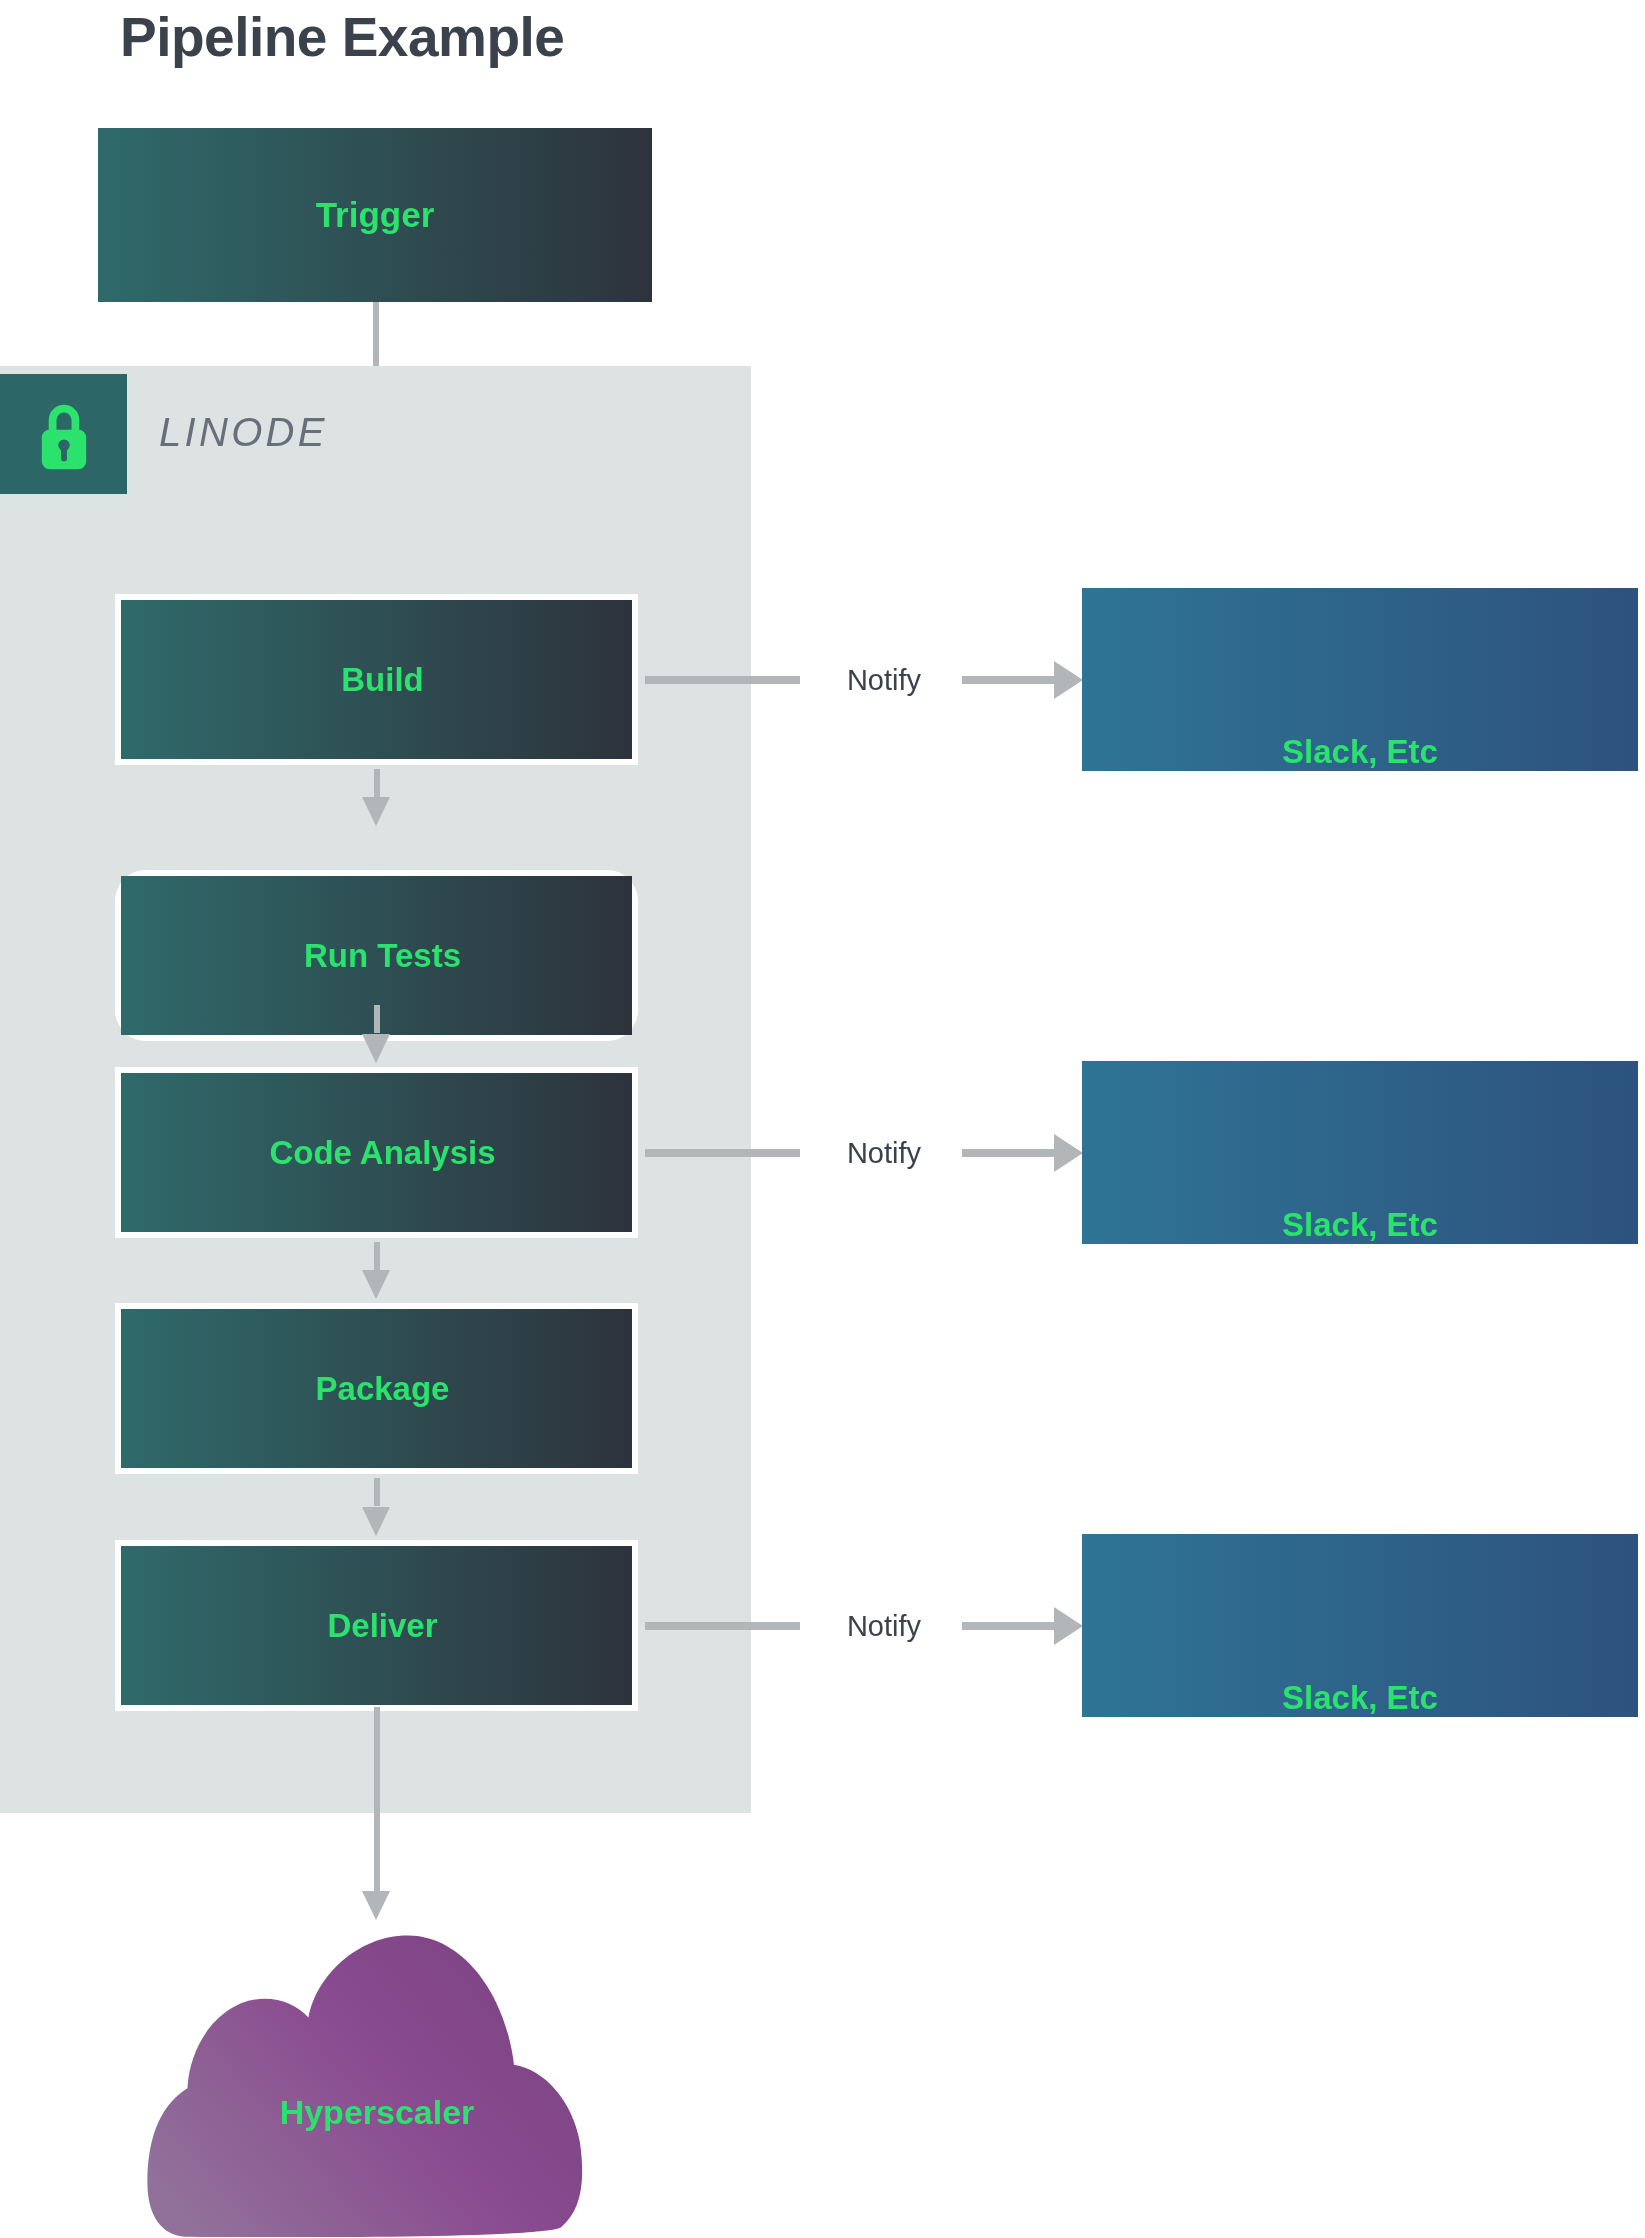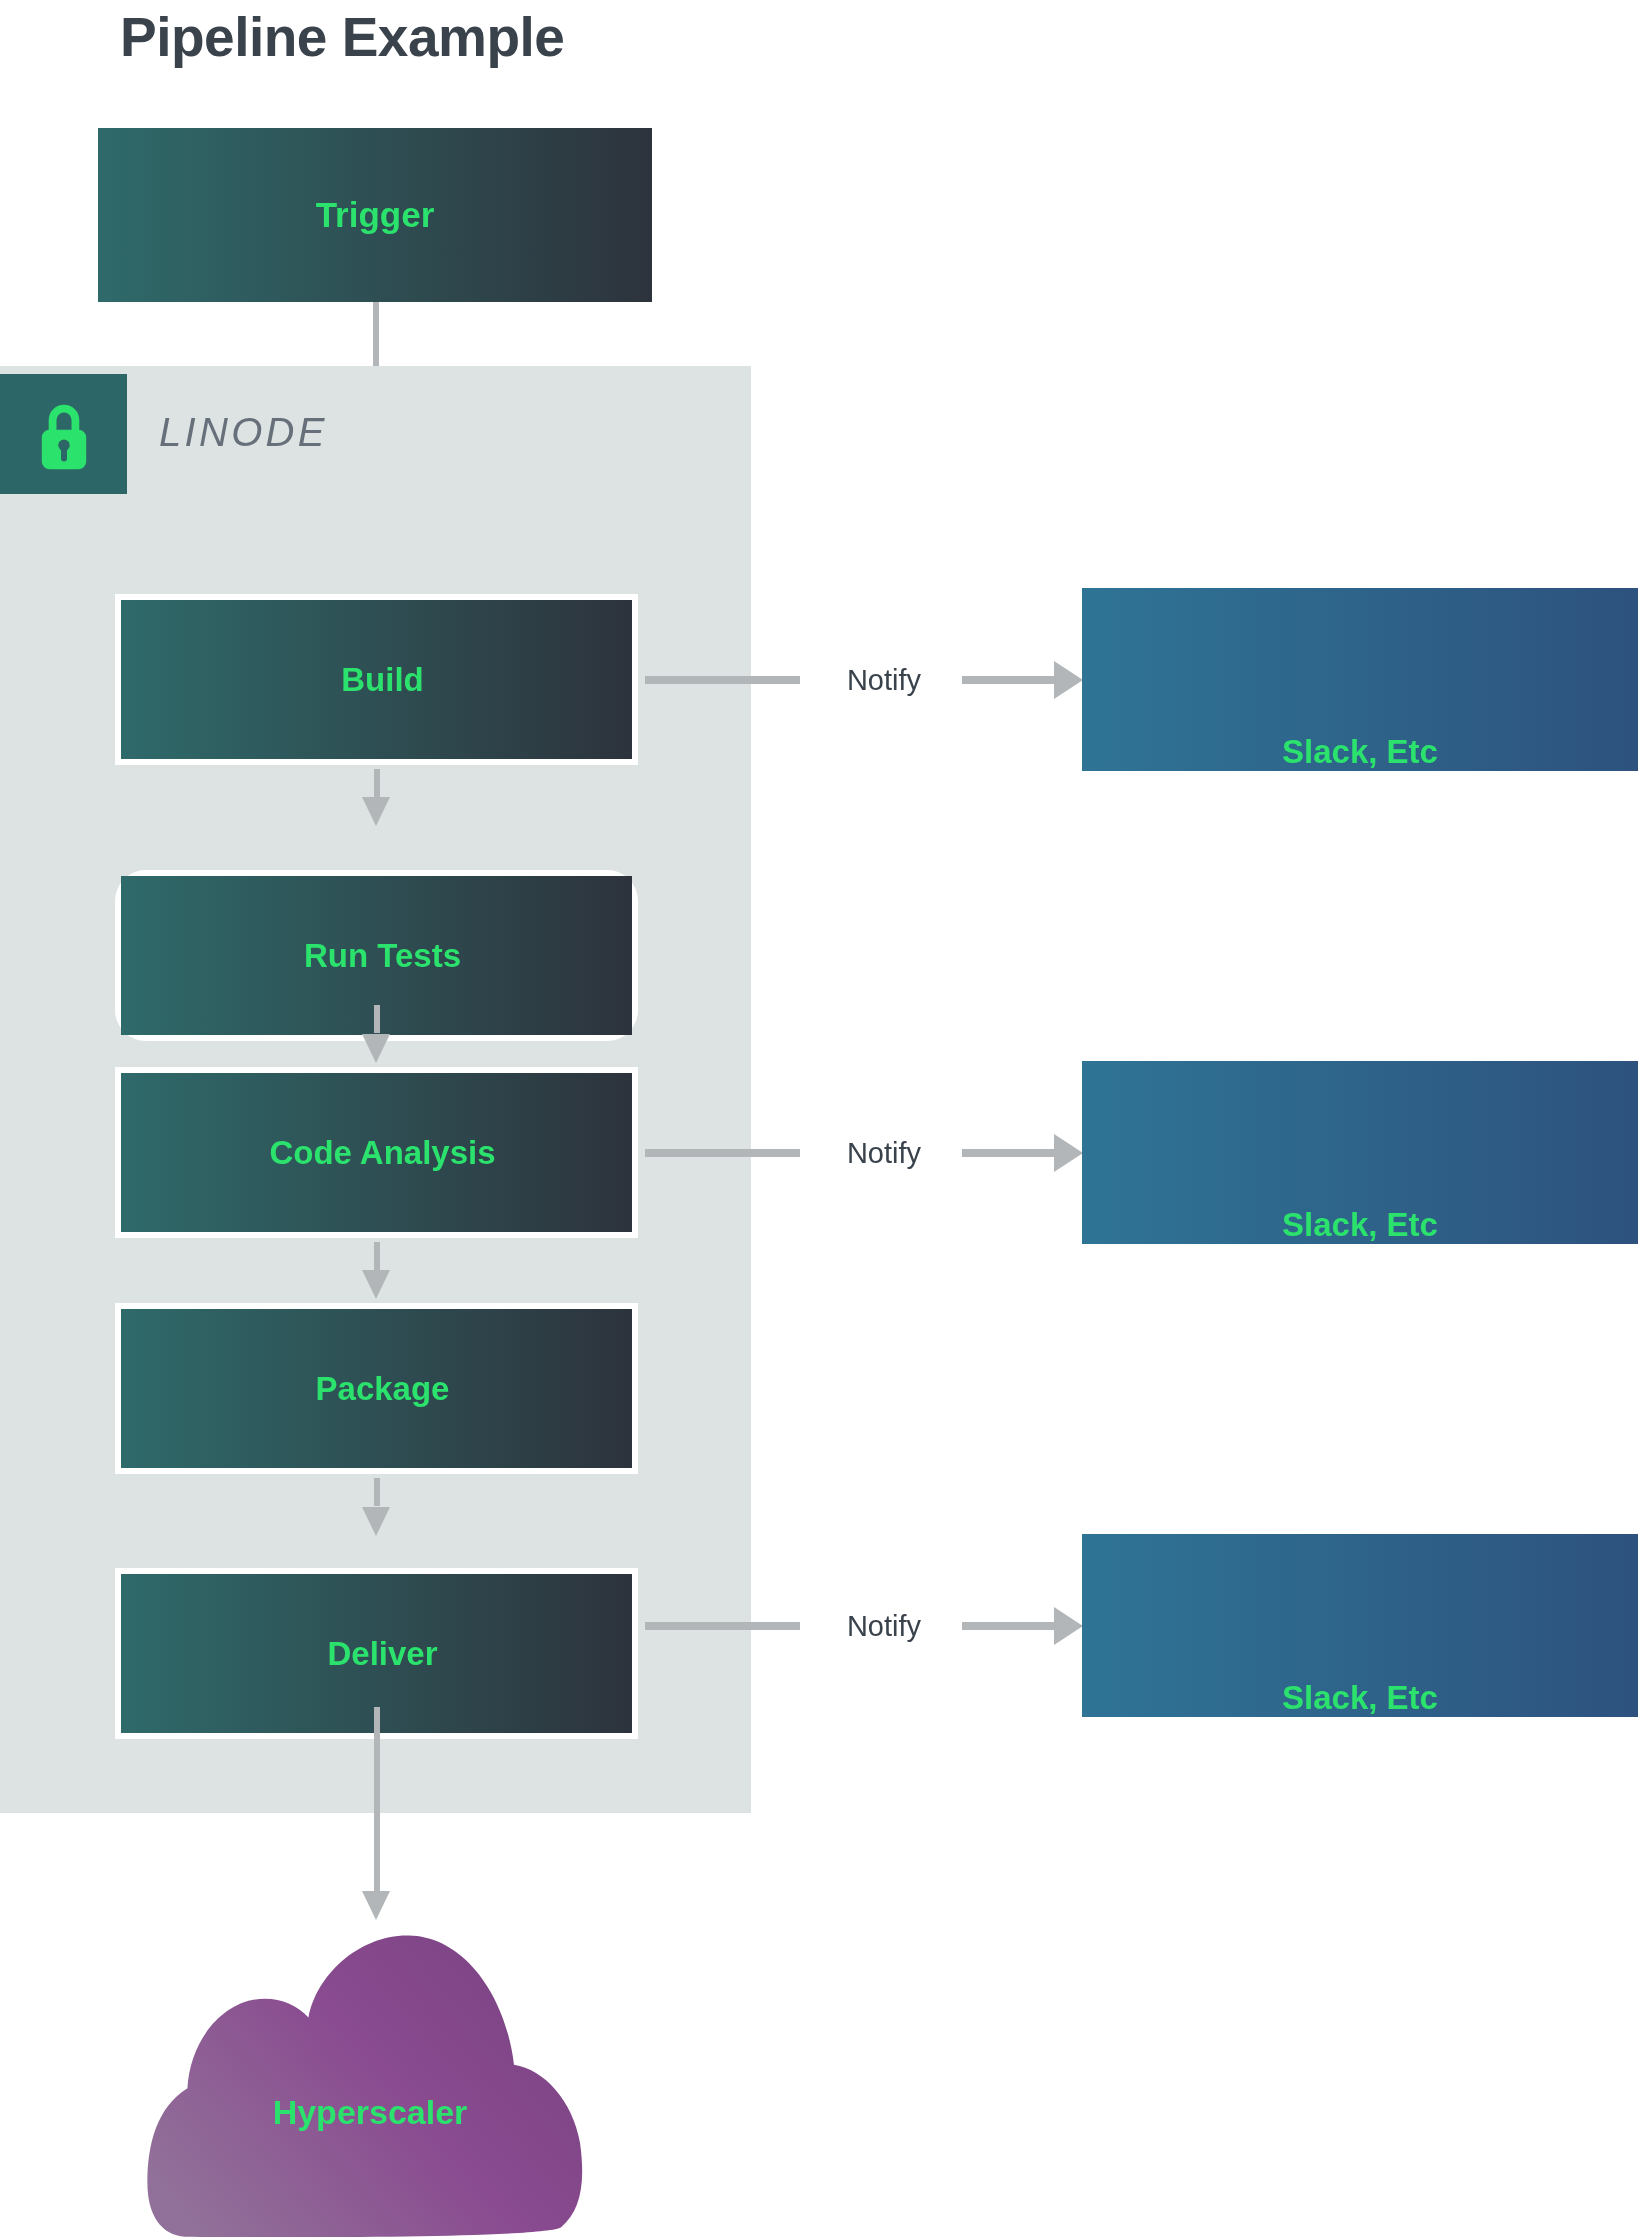--- a/index.html
+++ b/index.html
@@ -29,21 +29,21 @@
   .hline{position:absolute;height:7.5px;background:#b2b6b8;}
   .head-down{position:absolute;width:0;height:0;
              border-left:14.6px solid transparent;border-right:14.6px solid transparent;
              border-top:29px solid #b2b6b8;}
   .head-right{position:absolute;width:0;height:0;
               border-top:19px solid transparent;border-bottom:19px solid transparent;
               border-left:29px solid #b2b6b8;}
   .notify-label{position:absolute;width:150px;text-align:center;font-size:29px;
                 color:#3a424c;line-height:38px;}
   .cloud-svg{position:absolute;left:141px;top:1928px;}
-  .cloud-label{position:absolute;left:149px;top:2093px;width:442px;text-align:center;
+  .cloud-label{position:absolute;left:156px;top:2093px;width:442px;text-align:center;
                font-size:34px;font-weight:bold;color:#2be26d;z-index:2;}
 </style>
 </head>
 <body>
 
 <div class="canvas">
 
   <div class="title">Pipeline Example</div>
 
   <div class="trigger-box">
@@ -100,21 +100,21 @@
       <div class="slack-box" style="top: 1061px;">
         <span class="slack-label">Slack, Etc</span>
       </div>
       <div class="stage-box" style="top: 1303px;">
         <div class="stage-inner">
           <span class="stage-label">Package</span>
         </div>
       </div>
       <div class="vline" style="left: 374px; top: 1478px; height: 28px;"></div>
       <div class="head-down" style="left: 362px; top: 1507px;"></div>
-      <div class="stage-box" style="top: 1540px; margin-top: 28px;">
+      <div class="stage-box" style="top: 1540px;">
         <div class="stage-inner">
           <span class="stage-label">Deliver</span>
         </div>
       </div>
       <div class="hline" style="left: 645px; top: 1622px; width: 155px;"></div>
       <div class="notify-label" style="left: 809px; top: 1607px;">Notify</div>
       <div class="hline" style="left: 962px; top: 1622px; width: 92px;"></div>
       <div class="head-right" style="left: 1054px; top: 1607px;"></div>
       <div class="slack-box" style="top: 1534px;">
         <span class="slack-label">Slack, Etc</span>

